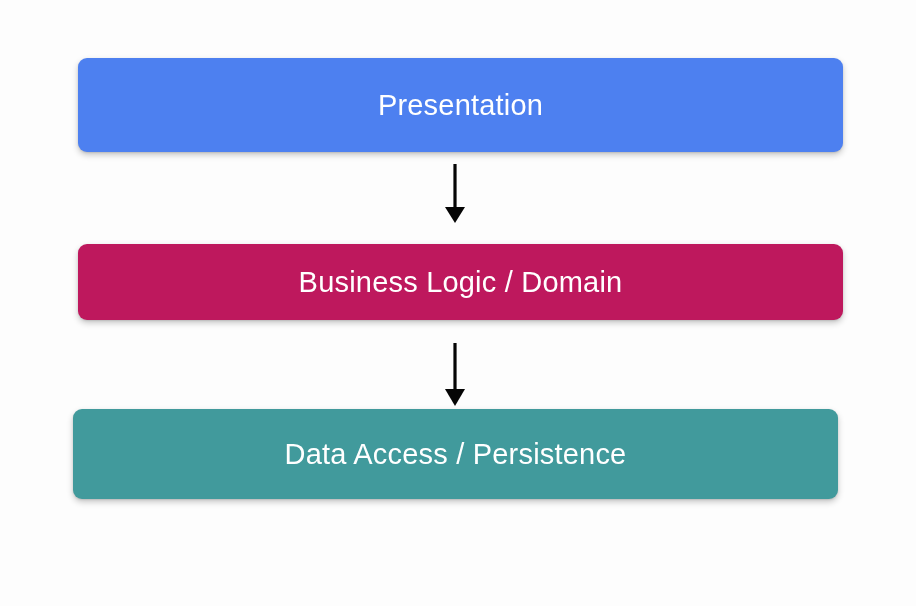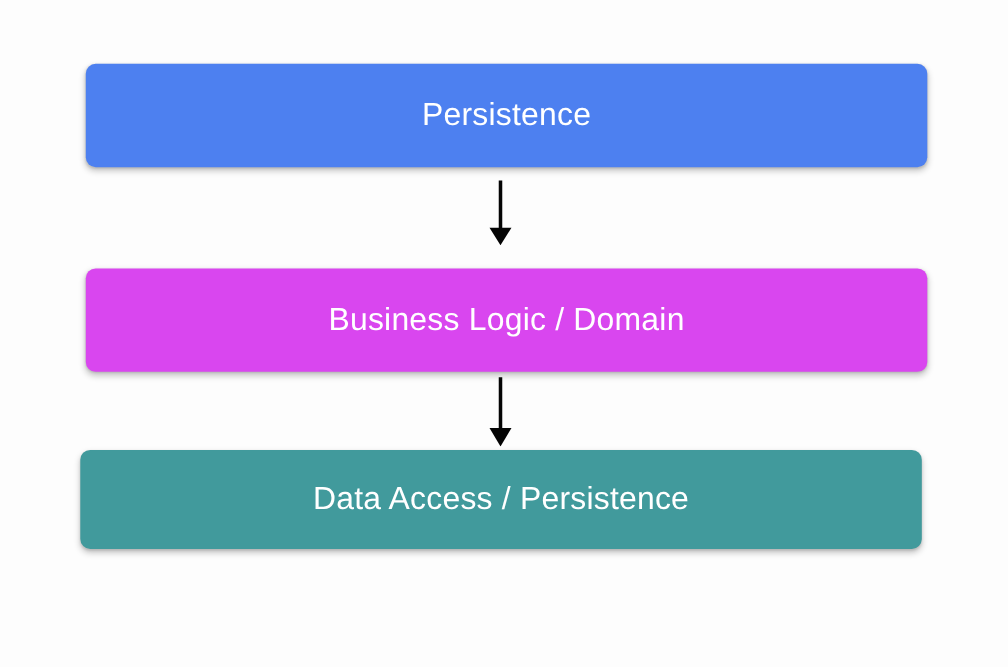--- a/index.html
+++ b/index.html
@@ -47,22 +47,22 @@
     left: 78px;
     top: 58px;
     width: 765px;
     height: 94px;
     background: #4d80f0;
   }
   #box-business-logic {
     left: 78px;
     top: 244px;
     width: 765px;
-    height: 94px;
-    background: #d946ef;
+    height: 76px;
+    background: #be185d;
   }
   #box-data-access {
     left: 73px;
     top: 409px;
     width: 765px;
     height: 90px;
     background: #419a9c;
   }
 
   
@@ -84,21 +84,21 @@
     width: 100%;
     height: 100%;
   }
 </style>
 </head>
 <body>
 
 <div id="diagram-canvas">
 
   <div class="layer-box" id="box-presentation">
-    <span class="layer-label">Persistence</span>
+    <span class="layer-label">Presentation</span>
   </div>
 
   <div class="flow-arrow" id="arrow-presentation-to-business">
     <svg viewBox="0 0 36 60" xmlns="http://www.w3.org/2000/svg">
       <line x1="18" y1="1" x2="18" y2="46" stroke="#050505" stroke-width="3.2"></line>
       <polygon points="8,44 28,44 18,60" fill="#050505"></polygon>
     </svg>
   </div>
 
   <div class="layer-box" id="box-business-logic">

